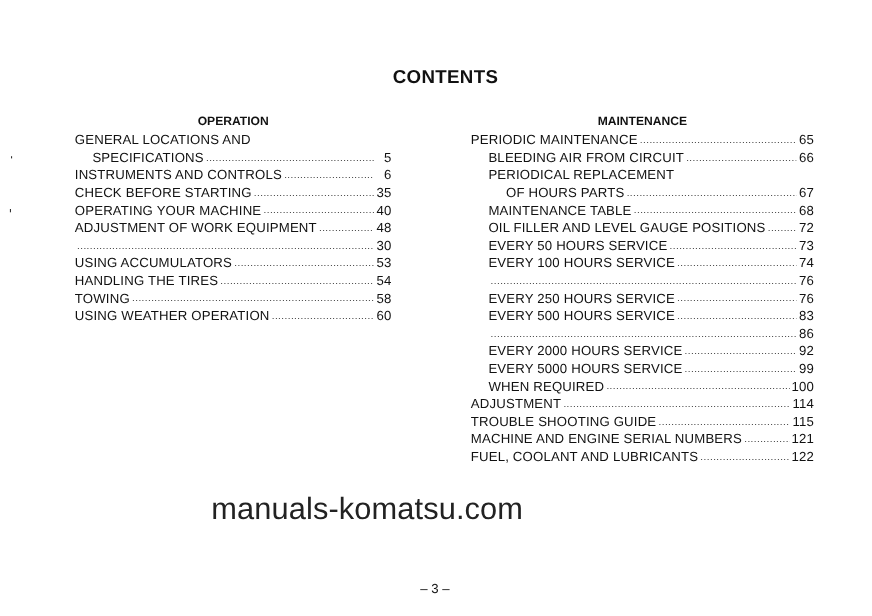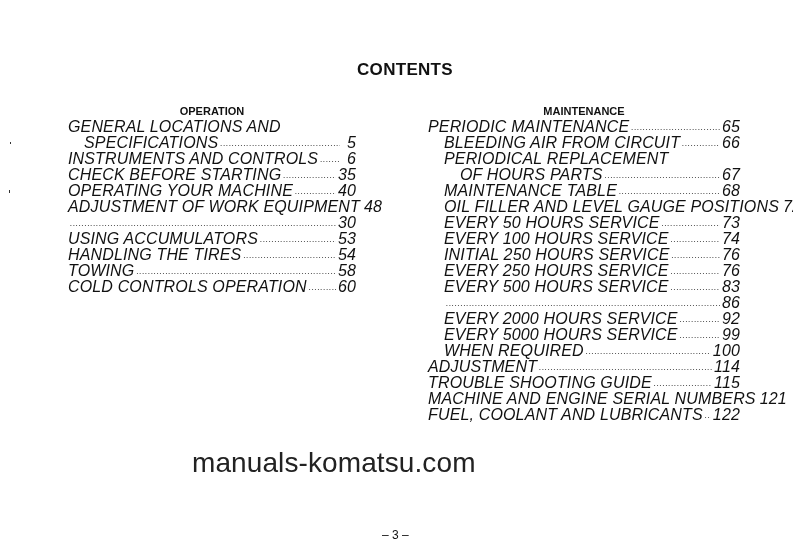--- a/index.html
+++ b/index.html
@@ -5,21 +5,21 @@
   html, body { margin: 0; padding: 0; background: #ffffff; }
   body { width: 793px; height: 560px; position: relative; overflow: hidden;
          font-family: "Liberation Sans", "DejaVu Sans", sans-serif; color: #111; }
   .title { position: absolute; left: 0; width: 810px; top: 60px; text-align: center;
            font-weight: bold; font-size: 17px; letter-spacing: 0.3px; }
   .col { position: absolute; top: 104px; }
   .col-left { left: 68px; width: 288px; }
   .col-right { left: 428px; width: 312px; }
   .col-head { text-align: center; font-weight: bold; font-size: 11px; height: 14px; line-height: 14px; margin-bottom: 1px; }
   .entry { display: flex; align-items: center; height: 16px; line-height: 16px;
-           font-size: 16px; letter-spacing: 0.15px; white-space: nowrap; font-style: italic; }
+           font-size: 12px; letter-spacing: 0.15px; white-space: nowrap; }
   .entry .label { flex: 0 0 auto; }
   .entry .dots { flex: 1 1 auto; overflow: hidden; margin: 0 2px; color: #333;
                  font-size: 9px; letter-spacing: 0.4px; }
   .entry .dots::before { content: "................................................................................................................................................"; }
   .entry .page { flex: 0 0 auto; text-align: right; min-width: 14px; }
   .entry.nodots .dots { visibility: hidden; }
   .indent-1 { padding-left: 16px; }
   .indent-2 { padding-left: 32px; }
   .watermark { position: absolute; left: 192px; top: 447px; font-size: 28px; color: #222; letter-spacing: 0.1px; }
   .pageno { position: absolute; left: 382px; top: 528px; font-size: 12px; }
@@ -76,21 +76,21 @@
         <span class="label">HANDLING THE TIRES</span>
         <span class="dots"></span>
         <span class="page">54</span>
       </div>
       <div class="entry indent-0">
         <span class="label">TOWING</span>
         <span class="dots"></span>
         <span class="page">58</span>
       </div>
       <div class="entry indent-0">
-        <span class="label">COLD CONTROLS OPERATION</span>
+        <span class="label">USING WEATHER OPERATION</span>
         <span class="dots"></span>
         <span class="page">60</span>
       </div>
     </div>
 </div>
 
 <div class="col col-right">
   <div class="col-head">MAINTENANCE</div>
   <div id="mt-list">
       <div class="entry indent-0">
@@ -127,21 +127,20 @@
         <span class="label">EVERY 50 HOURS SERVICE</span>
         <span class="dots"></span>
         <span class="page">73</span>
       </div>
       <div class="entry indent-1">
         <span class="label">EVERY 100 HOURS SERVICE</span>
         <span class="dots"></span>
         <span class="page">74</span>
       </div>
       <div class="entry indent-1">
-        <span class="label">INITIAL 250 HOURS SERVICE</span>
         <span class="dots"></span>
         <span class="page">76</span>
       </div>
       <div class="entry indent-1">
         <span class="label">EVERY 250 HOURS SERVICE</span>
         <span class="dots"></span>
         <span class="page">76</span>
       </div>
       <div class="entry indent-1">
         <span class="label">EVERY 500 HOURS SERVICE</span>

